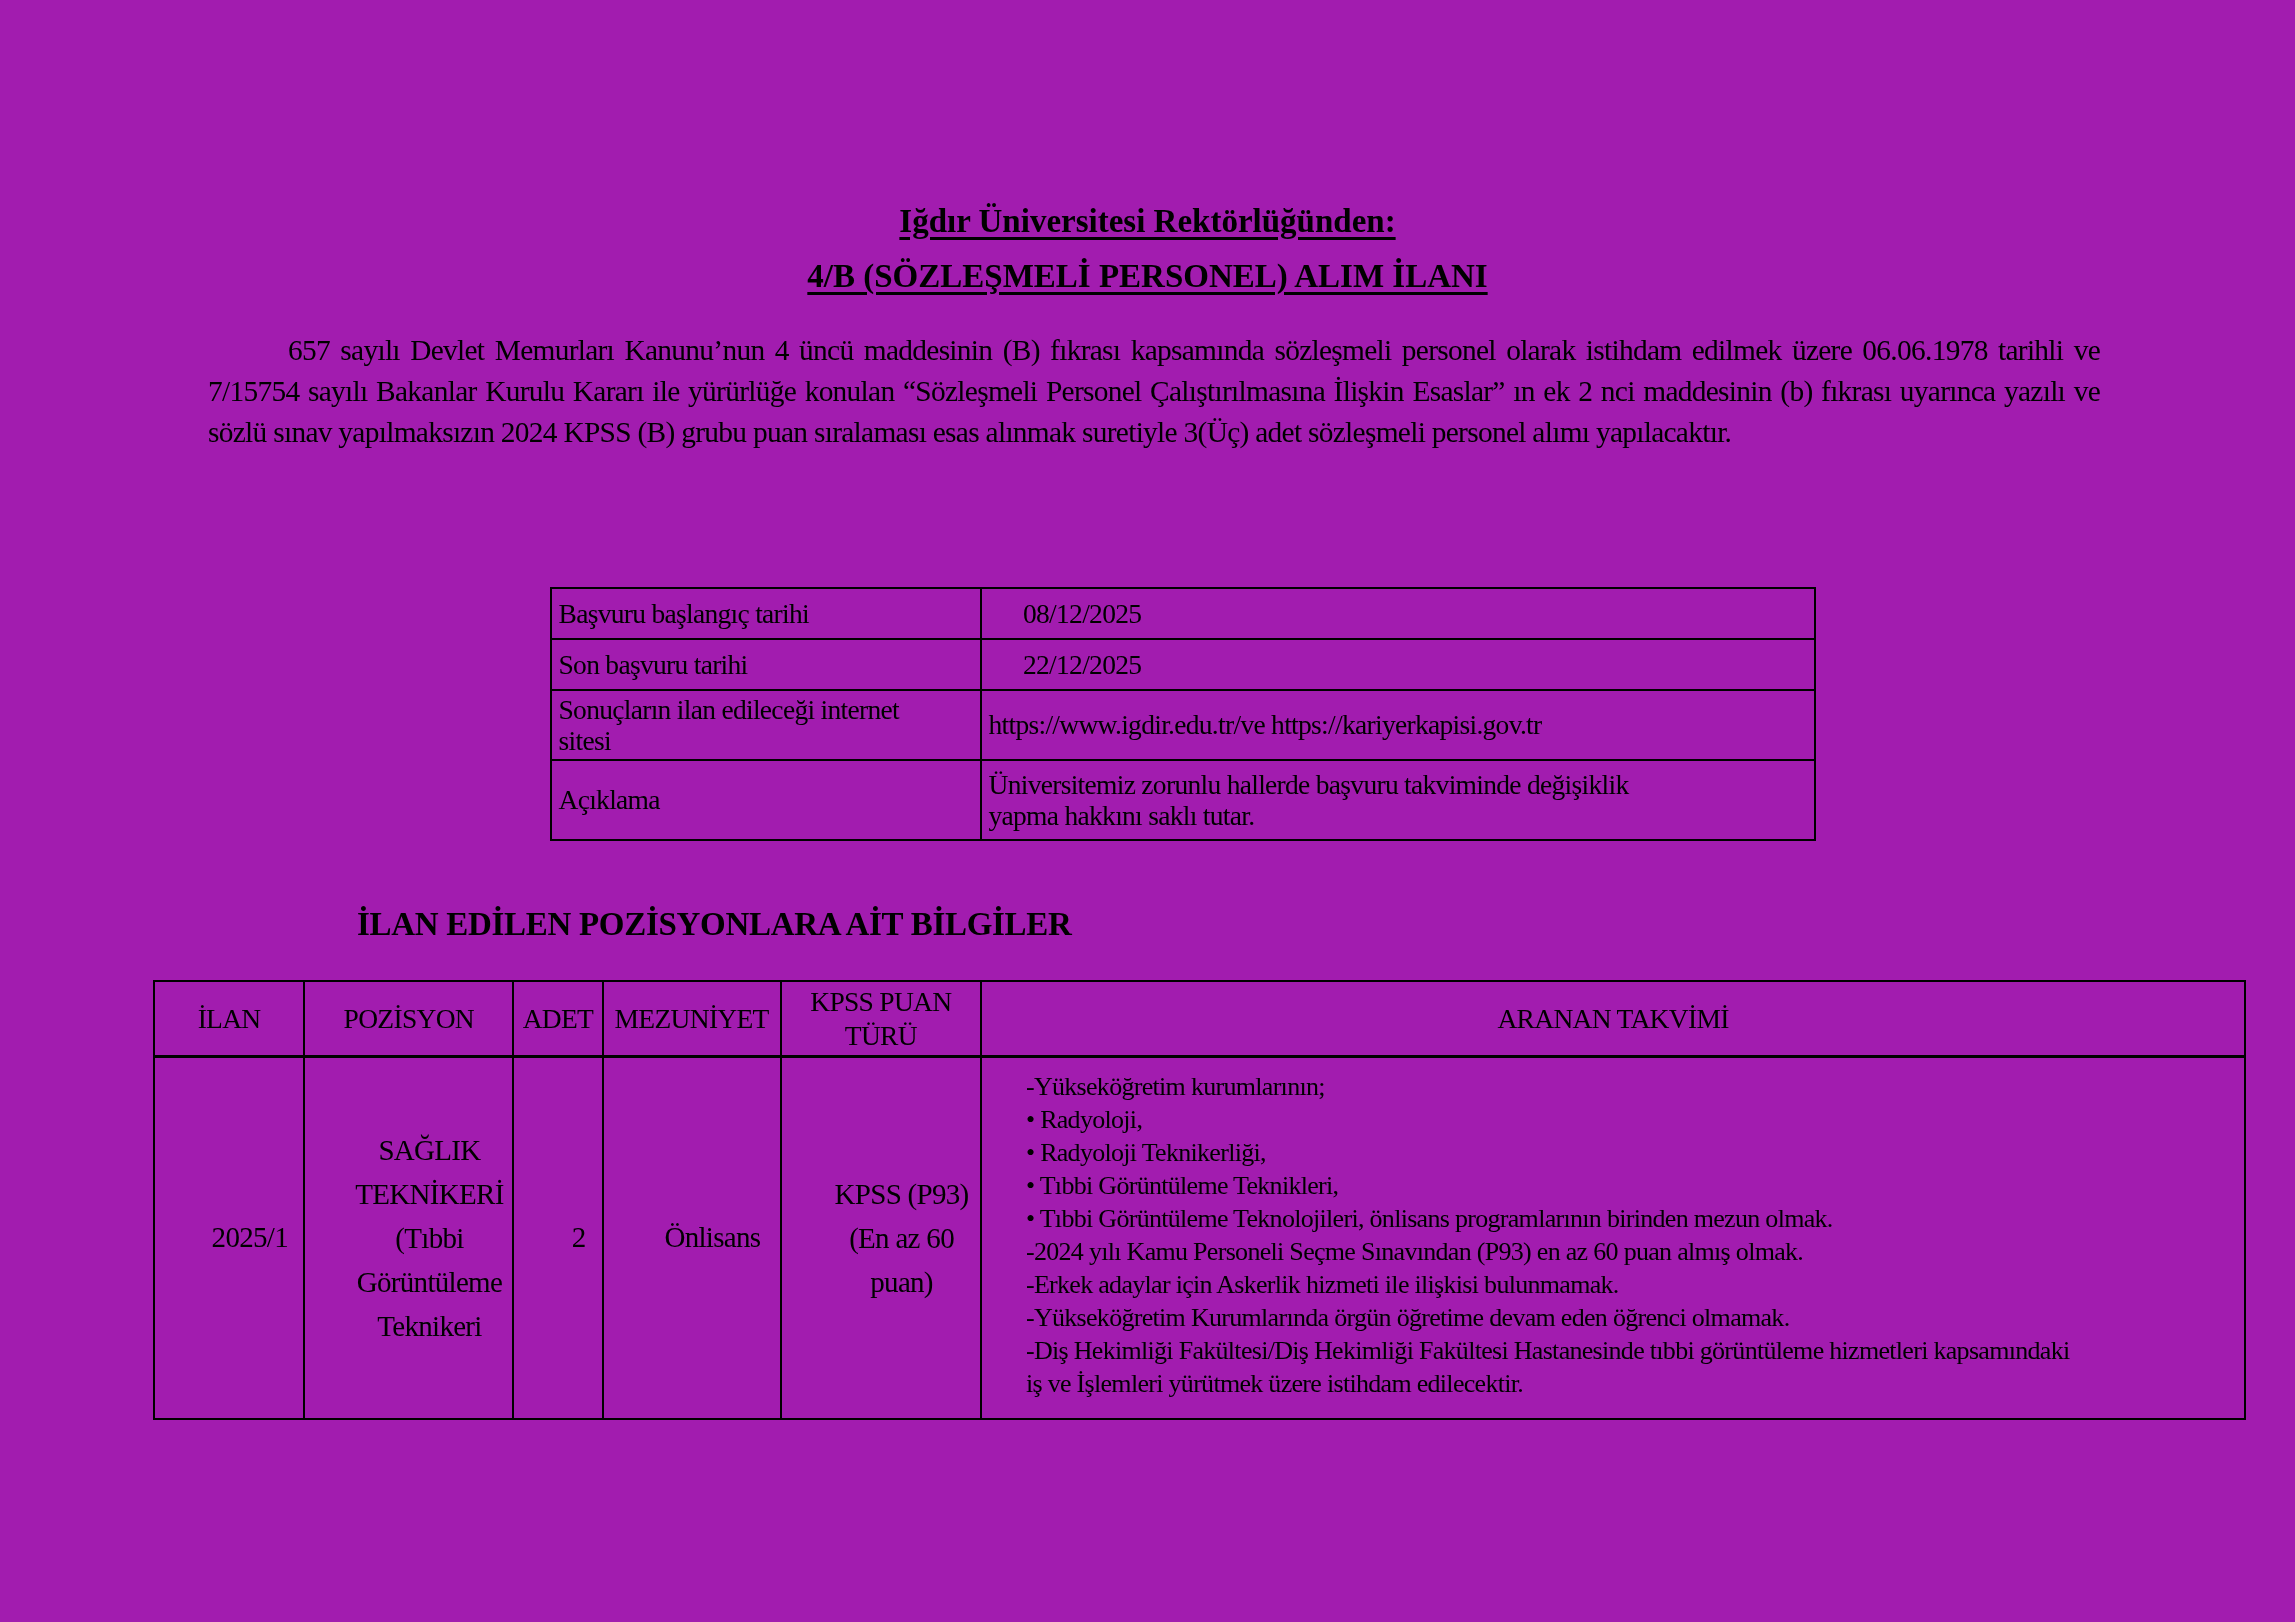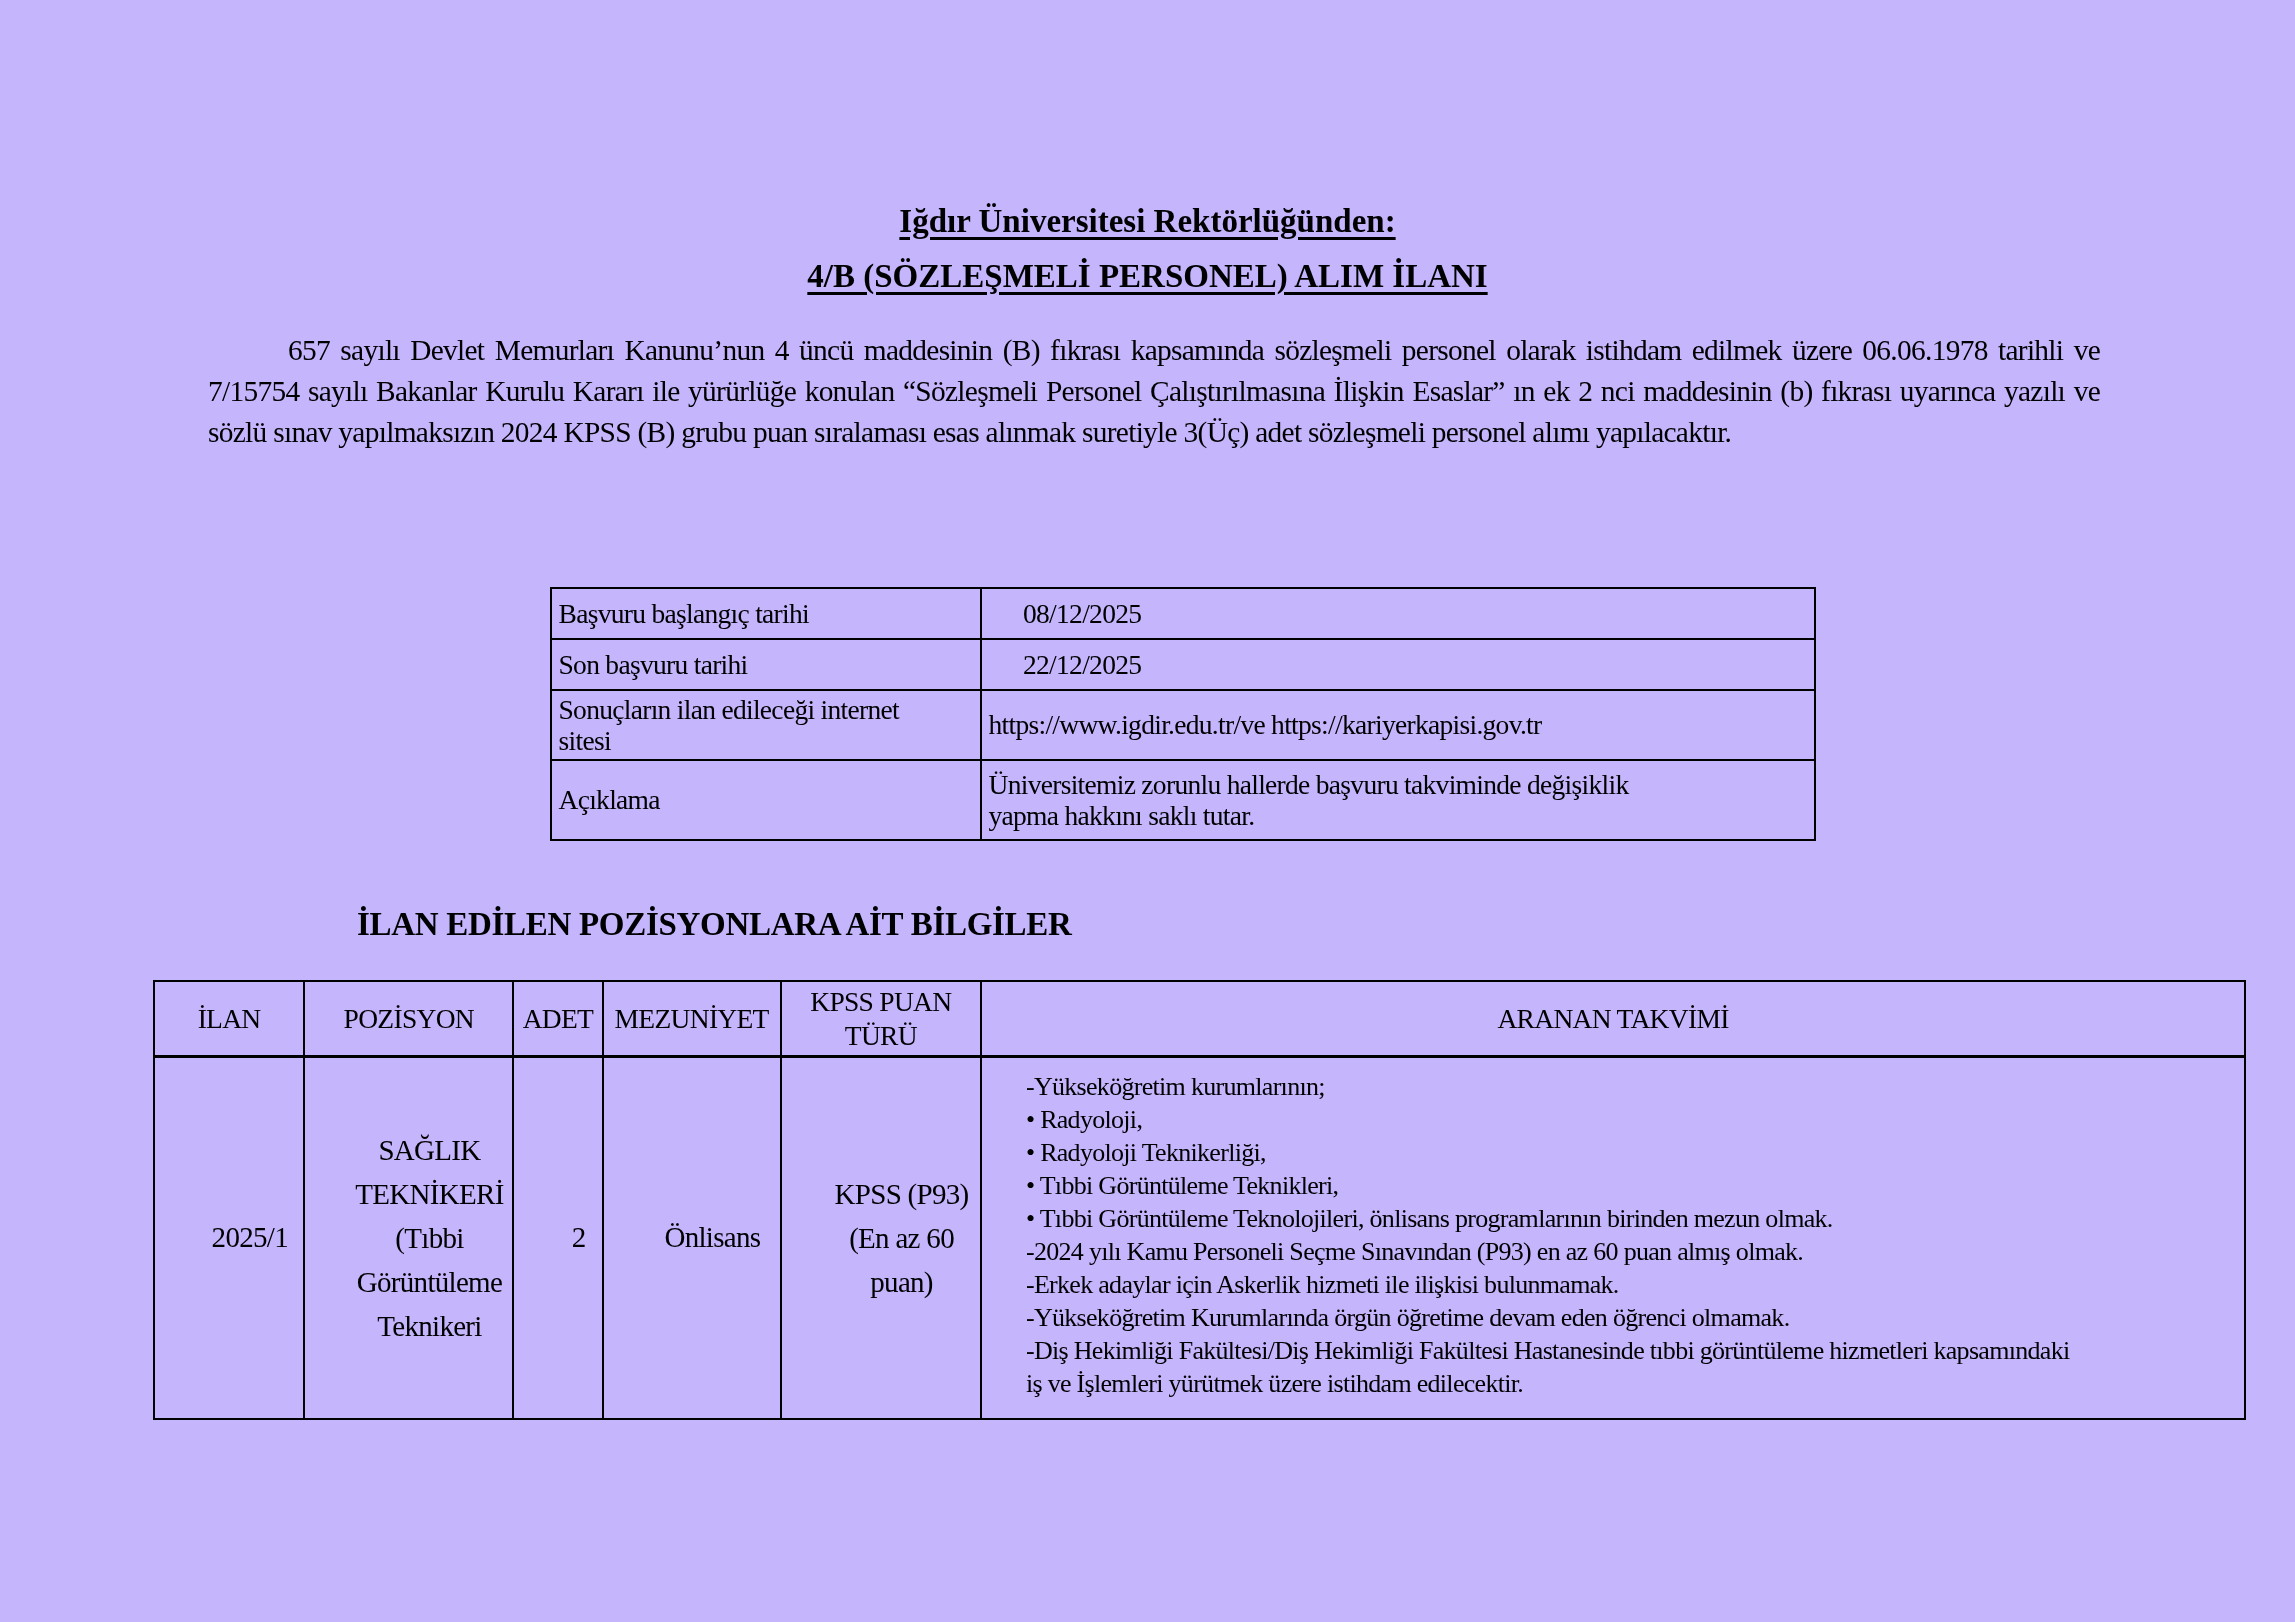--- a/index.html
+++ b/index.html
@@ -4,21 +4,21 @@
 <style>
   html, body {
     margin: 0;
     padding: 0;
     background: #ffffff;
   }
   .page {
     position: relative;
     width: 2295px;
     height: 1623px;
-    background: #c4b5fd;
+    background: #a21caf;
     color: #000000;
     font-family: "Liberation Serif", "DejaVu Serif", serif;
     overflow: hidden;
   }
   
   .title-block {
     position: absolute;
     top: 194px;
     left: 0;
     width: 2295px;

